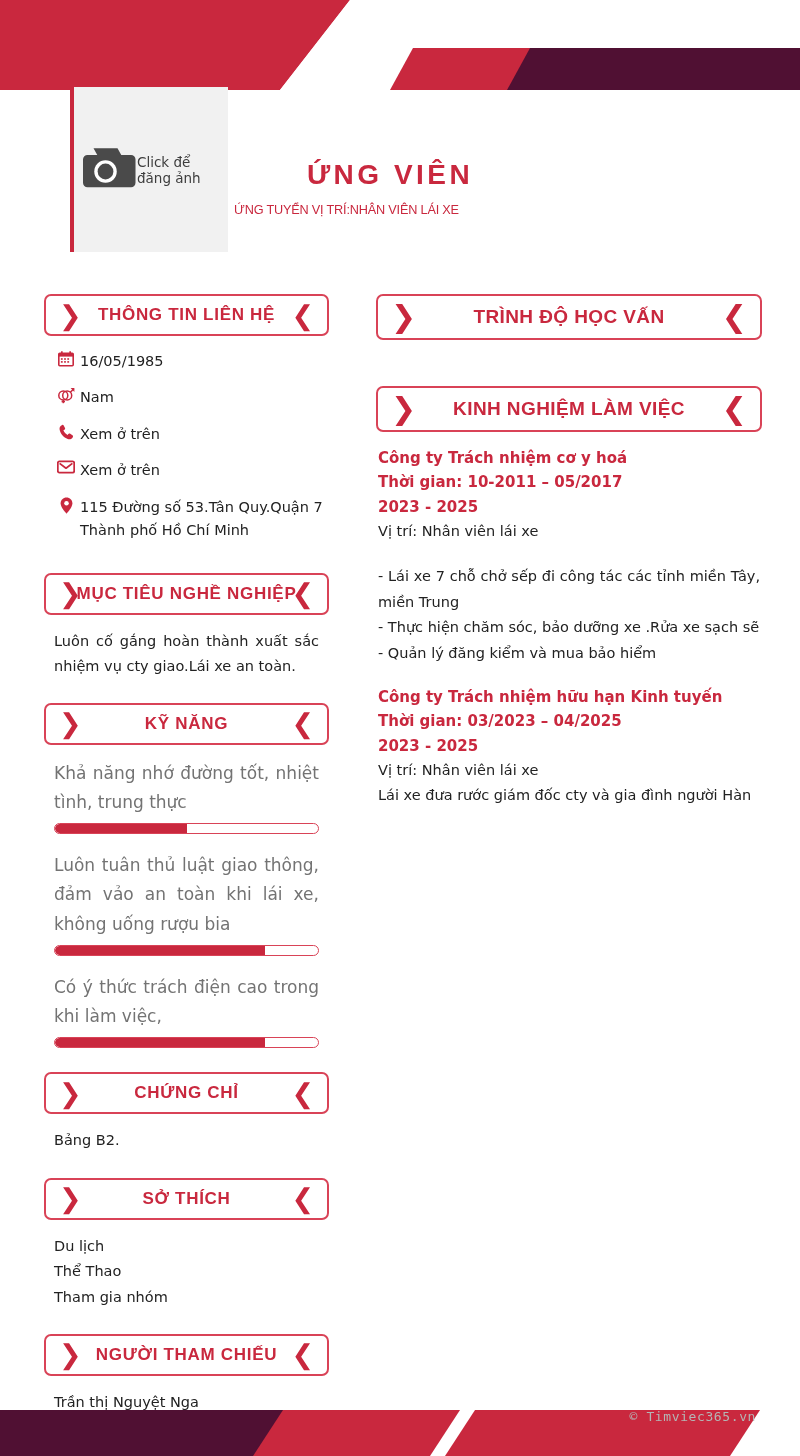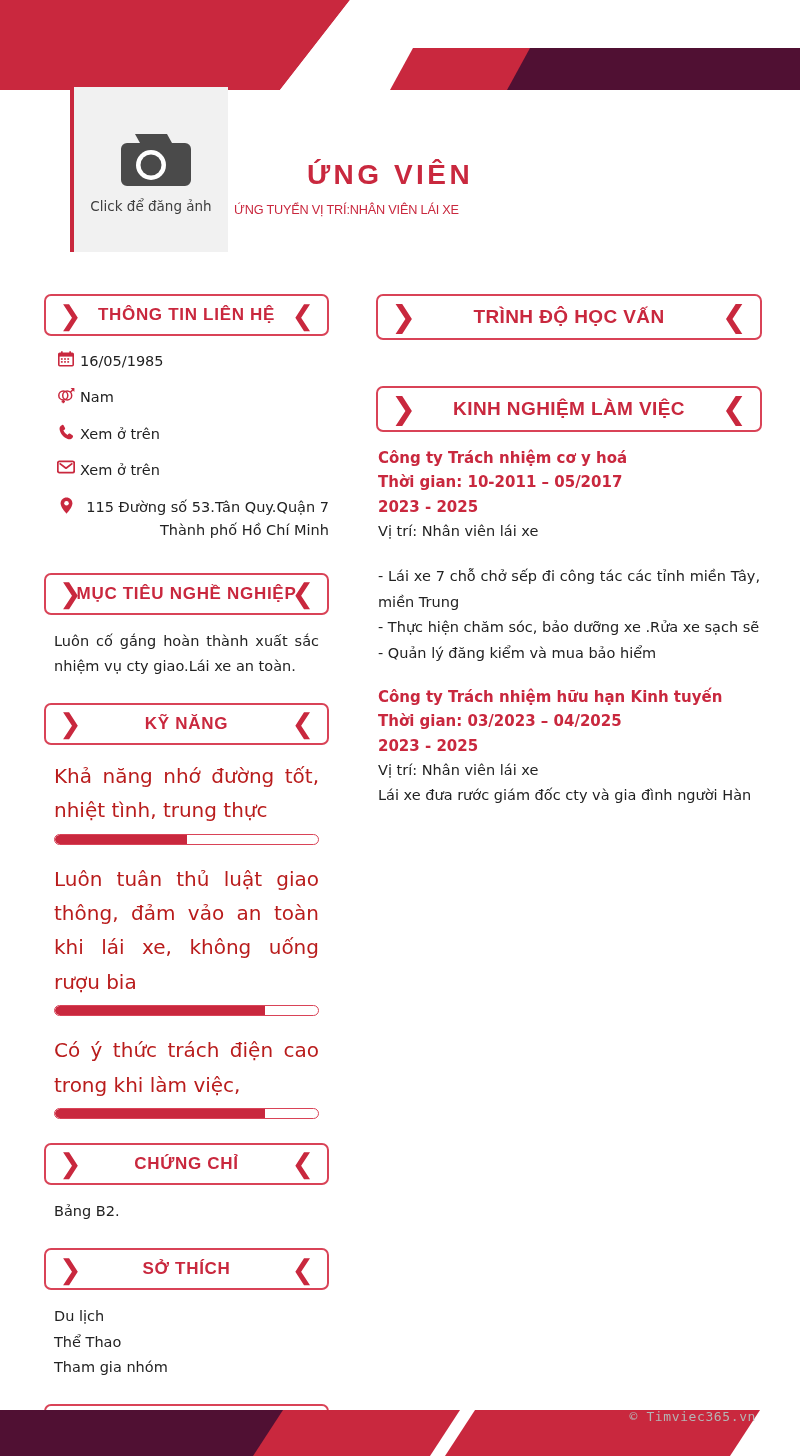--- a/index.html
+++ b/index.html
@@ -26,21 +26,21 @@
   .photo-block {
     position: absolute;
     left: 70px;
     top: 84px;
     width: 158px;
     height: 168px;
     background: #f1f1f1;
     border-left: 4px solid #c9283e;
     border-top: 3px solid #c9283e;
     display: flex;
-    flex-direction: column;
+    flex-direction: row;
     align-items: center;
     justify-content: center;
   }
   .cam-icon { width: 84px; height: 66px; margin-bottom: 6px; }
   .photo-caption {
     font-size: 13.5px;
     color: #3d3d3d;
     font-family: "DejaVu Sans", sans-serif;
   }
 
@@ -94,21 +94,21 @@
   .sec-title {
     color: #c9283e;
     font-weight: bold;
     font-size: 17px;
     letter-spacing: 0.7px;
     font-family: "Liberation Sans", sans-serif;
   }
   .col-right .sec-title { font-size: 19px; letter-spacing: 0.4px; }
 
   
-  .contact-list { margin: 6px 0 0 8px; text-align: right; }
+  .contact-list { margin: 6px 0 0 8px; }
   .contact-row {
     display: flex;
     align-items: flex-start;
     margin-bottom: 13px;
   }
   .contact-row .ico {
     flex: 0 0 28px;
     display: flex;
     justify-content: center;
     padding-top: 1px;
@@ -137,22 +137,22 @@
     padding-left: 10px;
   }
 
   .gap-sm { height: 17px; }
   .gap-md { height: 24px; }
   .gap-lg { height: 32px; }
 
   
   .skill { padding: 0 10px; }
   .skill-label {
-    font-size: 20px;
-    color: #b91c1c;
+    font-size: 17px;
+    color: #737373;
     line-height: 1.72;
     text-align: justify;
     font-family: "DejaVu Sans", sans-serif;
   }
   .skill-bar {
     margin-top: 6px;
     height: 11px;
     border: 1px solid #d94357;
     border-radius: 6px;
     background: #fff;

